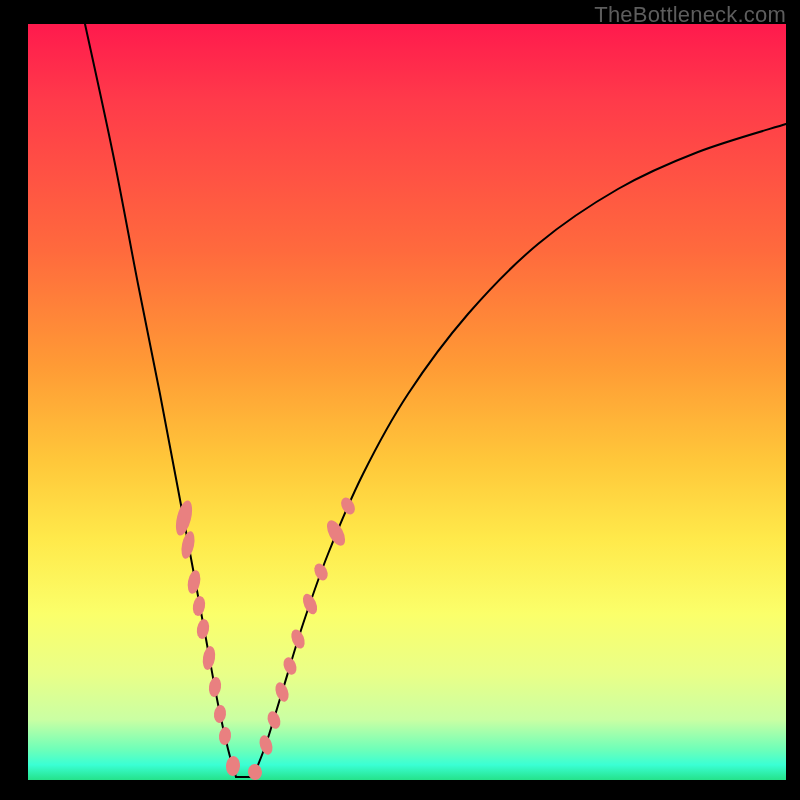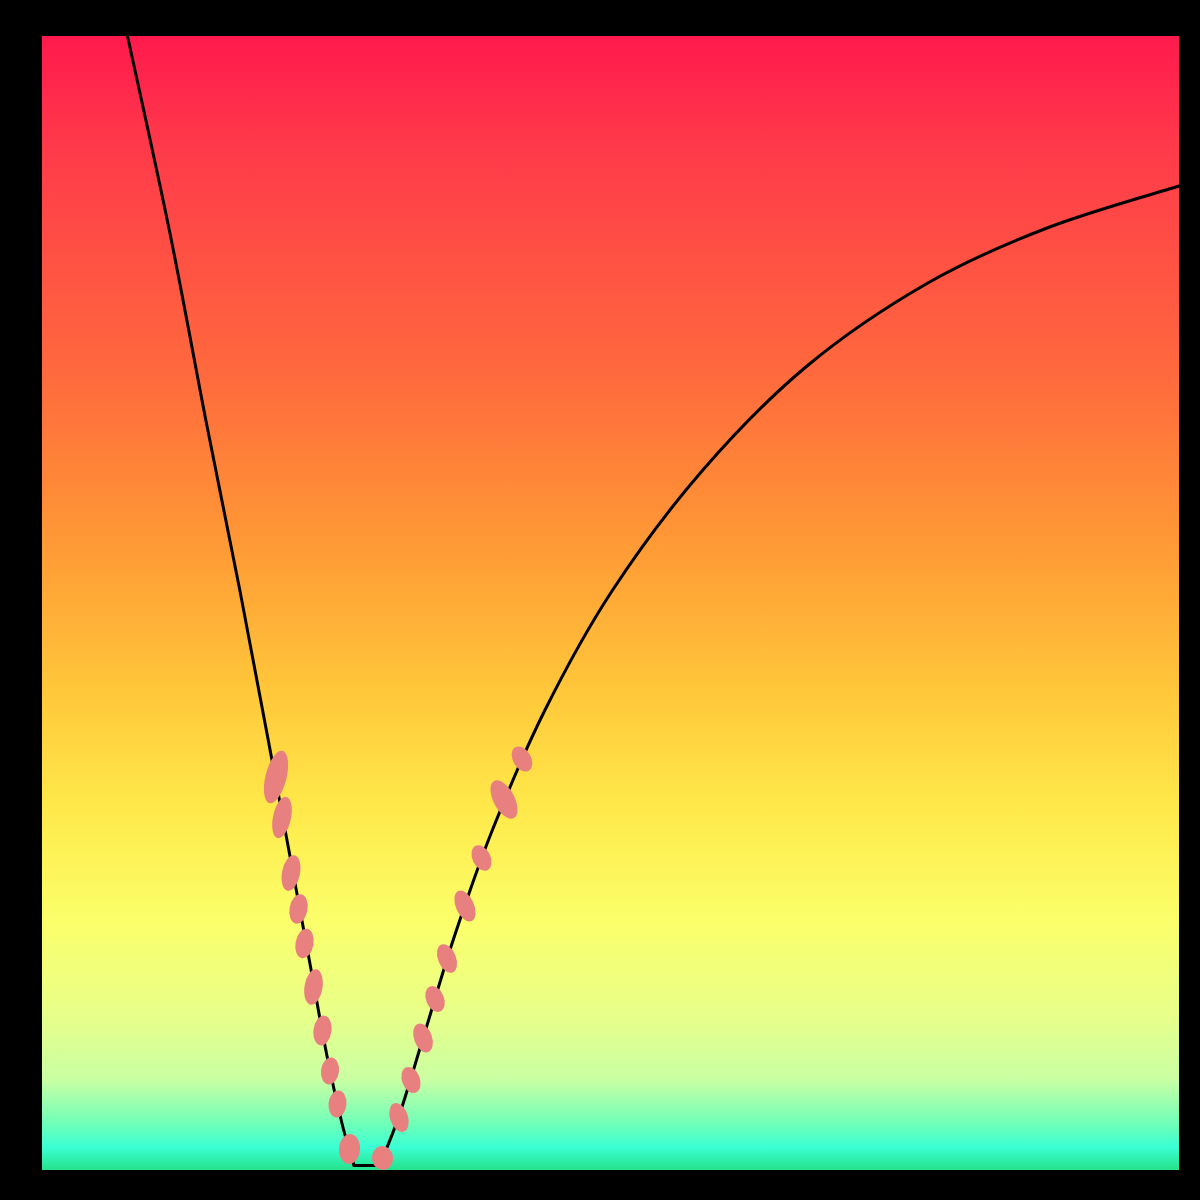--- a/index.html
+++ b/index.html
@@ -68,20 +68,21 @@
   }
   .marker {
     fill: #e98080;
     stroke: none;
   }
 </style>
 </head>
 <body>
 
 <div class="frame">
+  <div class="watermark">TheBottleneck.com</div>
 
   <div class="plot">
     <svg class="curve" viewBox="0 0 758 756" preserveAspectRatio="none">
 
       <path id="left-branch" class="curve-path" d="M 57 0 C 61.666666666666664 21.666666666666668, 76.16666666666667 86.66666666666666, 85 130 C 93.83333333333333 173.33333333333334, 102.16666666666667 220, 110 260 C 117.83333333333333 300, 125.33333333333333 335.8333333333333, 132 370 C 138.66666666666666 404.1666666666667, 144.5 435.8333333333333, 150 465 C 155.5 494.1666666666667, 160.33333333333334 520, 165 545 C 169.66666666666666 570, 173.83333333333334 592.5, 178 615 C 182.16666666666666 637.5, 186.33333333333334 661.6666666666666, 190 680 C 193.66666666666666 698.3333333333334, 197 712.8333333333334, 200 725 C 203 737.1666666666666, 206.66666666666666 748.3333333333334, 208 753"></path>
 
       <path id="floor-seg" class="curve-path" d="M 208 753 L 225 753"></path>
 
       <path id="right-branch" class="curve-path" d="M 225 753 C 227.16666666666666 747.5, 233 734.6666666666666, 238 720 C 243 705.3333333333334, 248.83333333333334 685, 255 665 C 261.1666666666667 645, 267.5 622.5, 275 600 C 282.5 577.5, 290 555, 300 530 C 310 505, 321.6666666666667 476.6666666666667, 335 450 C 348.3333333333333 423.3333333333333, 362.5 396.6666666666667, 380 370 C 397.5 343.3333333333333, 418.3333333333333 315, 440 290 C 461.6666666666667 265, 485 240.83333333333334, 510 220 C 535 199.16666666666666, 563.3333333333334 180.33333333333334, 590 165 C 616.6666666666666 149.66666666666666, 642 138.83333333333334, 670 128 C 698 117.16666666666667, 743.3333333333334 104.66666666666667, 758 100"></path>
 

